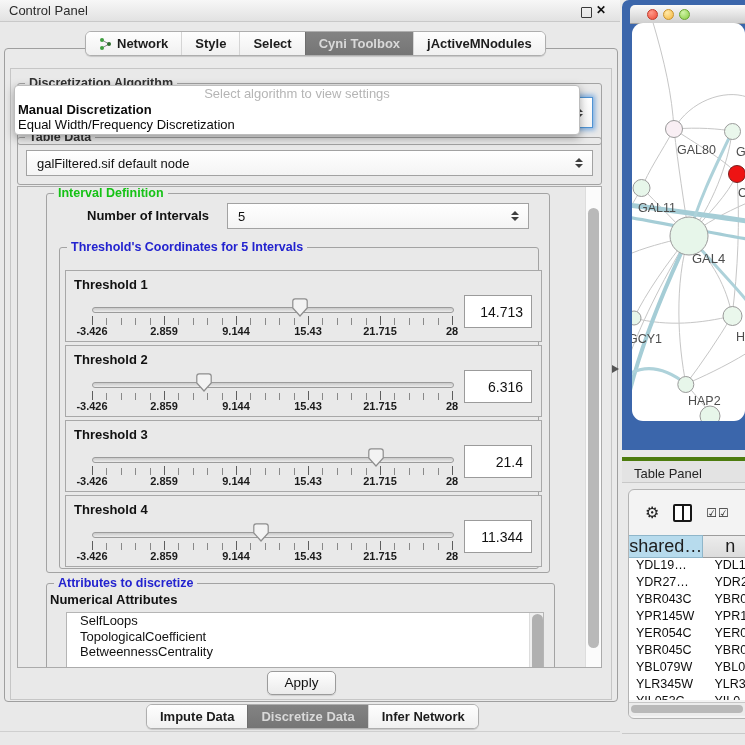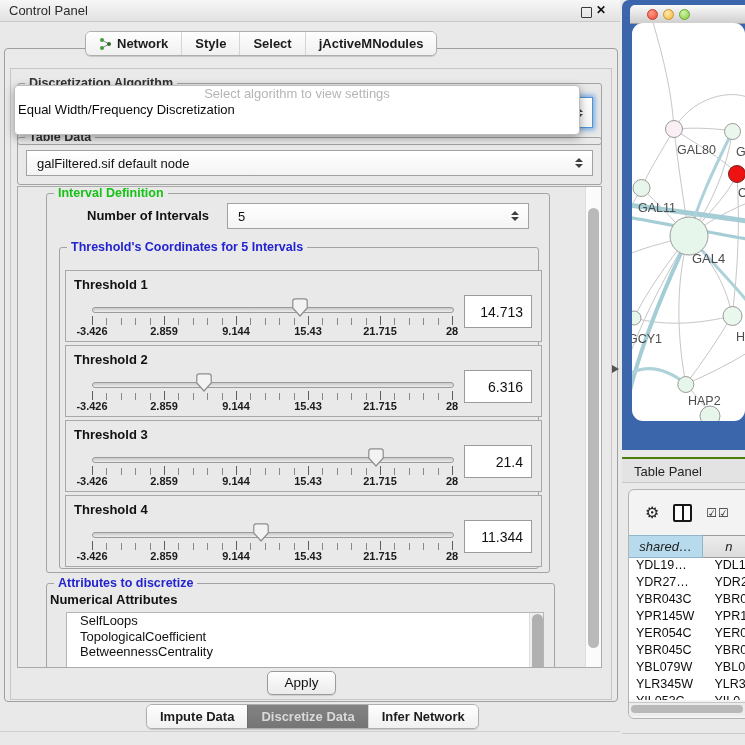--- a/index.html
+++ b/index.html
@@ -80,34 +80,34 @@
   
   #net-window{left:622px;top:0;width:123px;height:450px;background:#3b66ab;border-top-left-radius:7px;overflow:hidden;}
   #net-titlebar{position:absolute;left:8px;top:5px;width:115px;height:18px;background:linear-gradient(#fafafa,#cfcfcf);
                 border-top-left-radius:5px;border-bottom:1px solid #9f9f9f;}
   .tl{position:absolute;top:4px;width:11px;height:11px;border-radius:50%;box-sizing:border-box;}
   #tl-red{left:17px;background:radial-gradient(circle at 35% 30%,#ff9a8a,#ee4b36);border:1px solid #c0392b;}
   #tl-yellow{left:33px;background:radial-gradient(circle at 35% 30%,#ffe9a8,#f5b63f);border:1px solid #c9922c;}
   #tl-green{left:49px;background:radial-gradient(circle at 35% 30%,#d2f3a8,#84cc3f);border:1px solid #6aa332;}
   #net-canvas{position:absolute;left:10px;top:23px;width:113px;height:398px;background:#fff;border-radius:11px;}
 
-  #table-panel-header{left:622px;top:457px;width:123px;height:26px;background:#e3e3e3;border-top:2px solid #4d7c0f;
+  #table-panel-header{left:622px;top:457px;width:123px;height:26px;background:#e3e3e3;border-top:4px solid #4d7c0f;
                       border-bottom:1px solid #c8c8c8;font-size:13px;color:#242424;line-height:26px;padding-left:12px;box-sizing:border-box;}
   #table-panel-body{left:622px;top:483px;width:123px;height:262px;background:#e9e9e9;}
   #table-card{position:absolute;left:6px;top:6px;width:130px;height:228px;background:#f3f3f3;border:1px solid #b3b3b3;
               border-radius:6px;overflow:hidden;}
   #tp-toolbar{position:absolute;left:0;top:0;width:100%;height:45px;display:flex;align-items:center;gap:14px;padding-left:16px;box-sizing:border-box;}
   #gear-ic{font-size:16px;color:#222;}
   #split-ic{width:15px;height:14px;border:2px solid #161616;border-radius:2px;position:relative;background:#fff;}
   #split-ic::after{content:"";position:absolute;left:50%;top:0;width:2px;height:100%;background:#161616;transform:translateX(-1px);}
   .chk{font-size:12px;color:#222;letter-spacing:1px;}
   #tp-table{position:absolute;left:0;top:45px;width:100%;}
   .hrow{display:flex;height:23px;}
-  .hcell{box-sizing:border-box;border:1px solid #9c9c9c;border-left:none;font-size:13px;color:#1d1d1d;
-         text-align:center;line-height:21px;background:linear-gradient(#ececec,#dcdcdc);overflow:hidden;white-space:nowrap;font-style:italic;}
+  .hcell{box-sizing:border-box;border:1px solid #9c9c9c;border-left:none;font-size:18px;color:#1d1d1d;
+         text-align:center;line-height:21px;background:linear-gradient(#ececec,#dcdcdc);overflow:hidden;white-space:nowrap;}
   .hcell.sel{background:#b7dbed;border-color:#8fb6ca;}
   .hc1{width:84px;} .hc2{width:60px;text-align:left;padding-left:22px;}
   #tp-rows{background:#fff;height:142px;overflow:hidden;}
   .trow{display:flex;height:17px;font-size:12.5px;color:#0e0e0e;}
   .tc1{width:84px;padding-left:7px;box-sizing:border-box;white-space:nowrap;overflow:hidden;}
   .tc2{width:46px;padding-left:4px;white-space:nowrap;overflow:hidden;}
   #hsb{position:absolute;left:0;top:212px;width:100%;height:13px;background:#ececec;border-top:1px solid #c6c6c6;}
   #hsb .thumb{position:absolute;left:2px;top:2px;width:112px;height:8px;background:#b9b9b9;border-radius:4px;}
   #tp-bottom-line{position:absolute;left:0;top:250px;width:123px;height:1px;background:#c9c9c9;}
 
@@ -139,20 +139,23 @@
           </svg>
         </span>
         <span>Network</span>
       </div>
       <div class="tab">
         <span>Style</span>
       </div>
       <div class="tab">
         <span>Select</span>
       </div>
+      <div class="tab sel">
+        <span>Cyni Toolbox</span>
+      </div>
       <div class="tab">
         <span>jActiveMNodules</span>
       </div>
     </div>
 
   <div class="grp" style="left:17px;top:83px;width:583px;height:60px;">
     <span class="ttl">Discretization Algorithm</span>
     <div class="combo focus" style="left:8px;top:13px;width:567px;height:31px;">
       <span class="arrows">
           <i class="up"></i>
@@ -168,20 +171,21 @@
       <span class="arrows">
           <i class="up"></i>
           <i class="dn"></i>
         </span>
     </div>
   </div>
 
   <div id="algo-popup" class="abs">
     <div class="ph">Select algorithm to view settings</div>
     <div id="algo-popup-items">
+        <div class="item bold">Manual Discretization</div>
         <div class="item">Equal Width/Frequency Discretization</div>
       </div>
   </div>
 
   <div id="scrollpane" class="abs">
 
     <div class="grp" style="left:28px;top:6px;width:502px;height:378px;">
       <span class="ttl green">Interval Definition</span>
       <div class="abs" style="left:40px;top:14px;font-size:13px;font-weight:bold;color:#111;">Number of Intervals</div>
       <div class="combo" style="left:180px;top:9px;width:302px;height:26px;">

